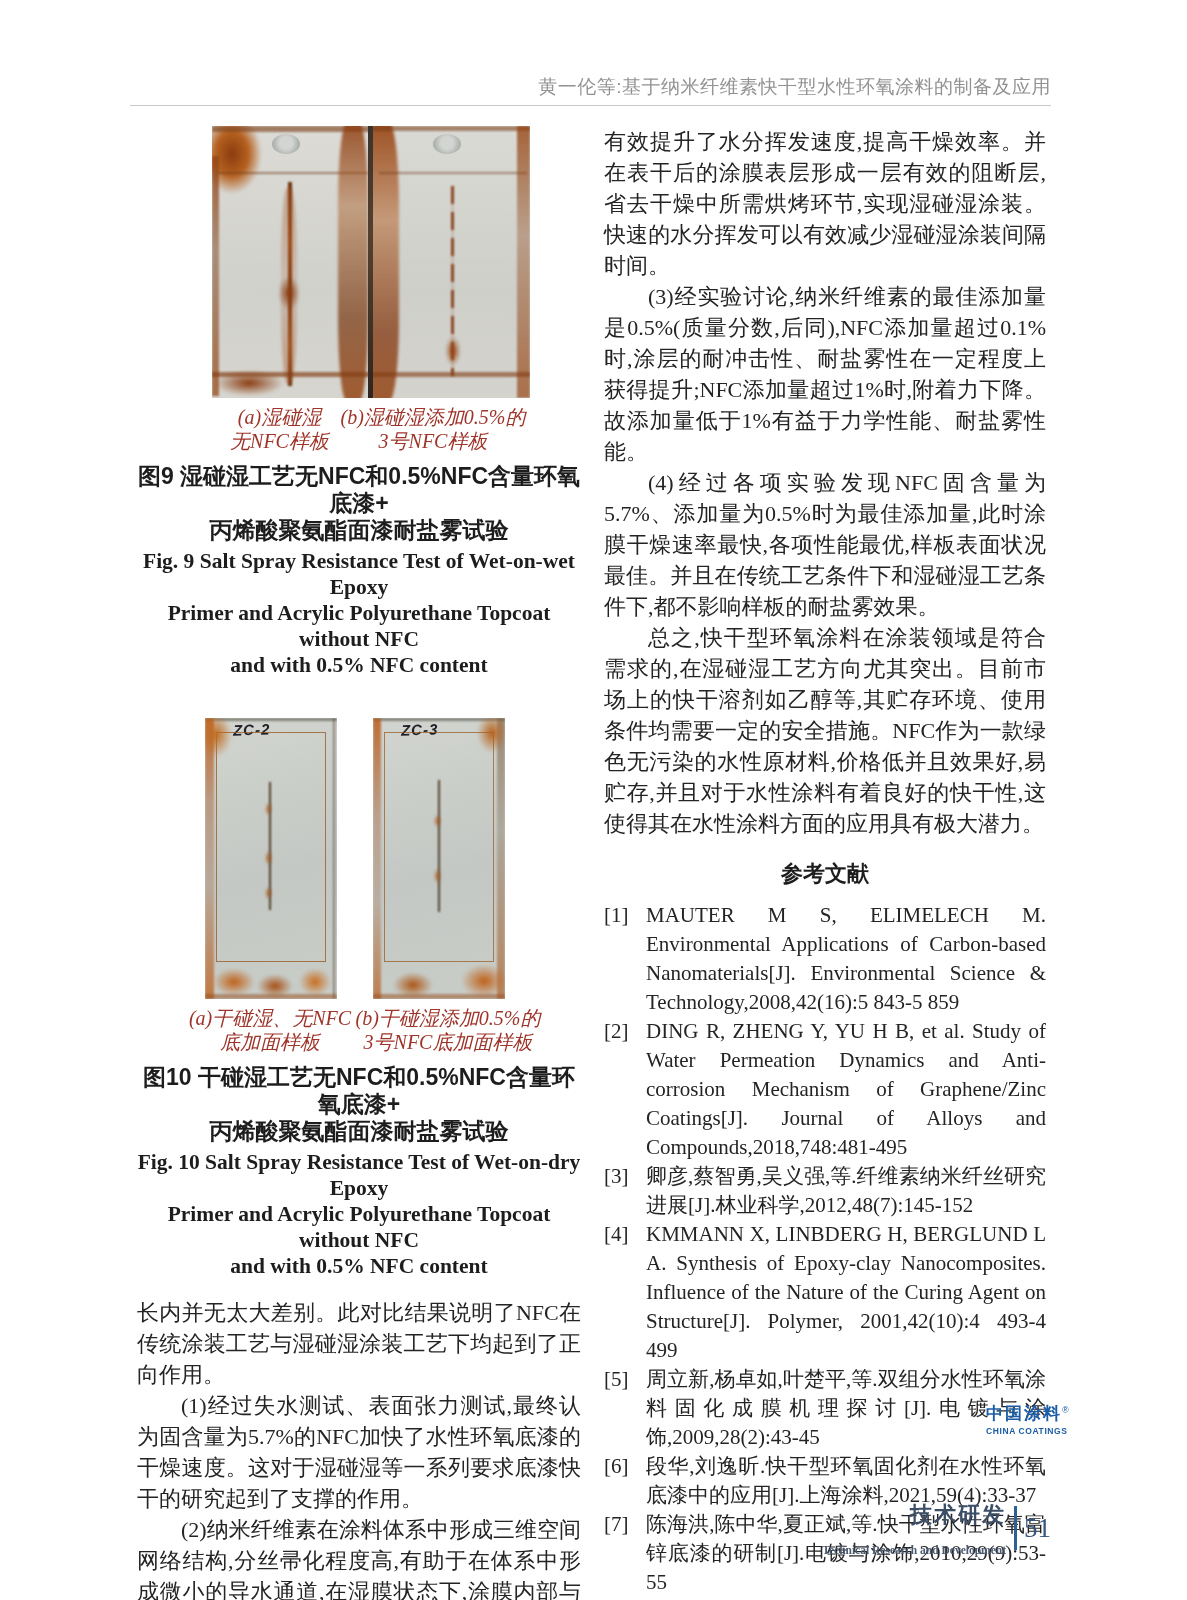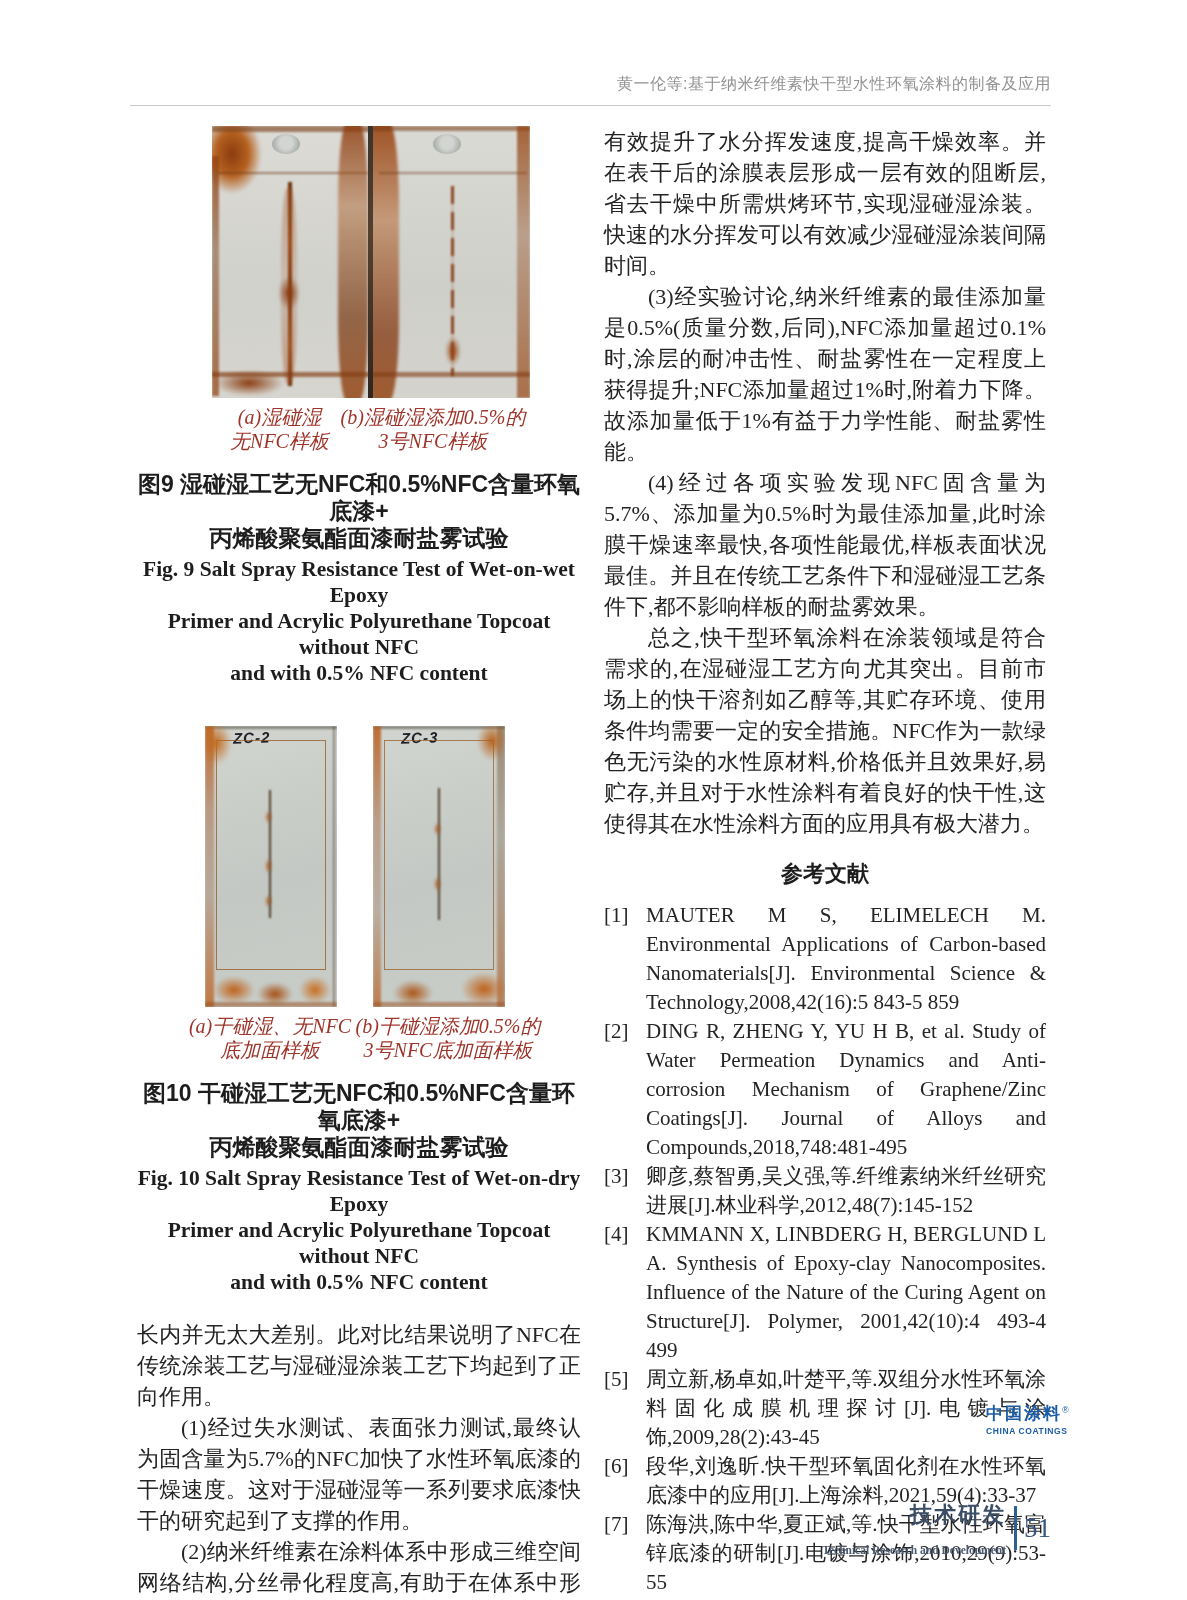--- a/index.html
+++ b/index.html
@@ -1,21 +1,21 @@
 <!DOCTYPE html>
 <html><head>
 <meta charset="utf-8">
 <style>
   html,body{margin:0;padding:0;background:#ffffff;}
   .page{position:relative;width:1187px;height:1600px;background:#ffffff;overflow:hidden;
         font-family:"Liberation Serif","DejaVu Serif",serif;color:#242424;}
 
   
   .running-head{position:absolute;top:74px;left:440px;width:611px;text-align:right;
-    font-family:"Liberation Sans","DejaVu Sans",sans-serif;font-size:16px;color:#929292;letter-spacing:.5px;}
+    font-family:"Liberation Sans","DejaVu Sans",sans-serif;font-size:19px;color:#929292;letter-spacing:.5px;}
   .head-rule{position:absolute;top:105px;left:130px;width:921px;height:1px;background:#c9c9c9;}
 
   
   .col{position:absolute;top:126px;}
   .col-left{left:137px;width:444px;}
   .col-right{left:604px;width:442px;}
 
   .body-text{font-size:22px;line-height:31px;text-align:justify;color:#242424;}
   .indent{text-indent:2em;}
 
@@ -30,21 +30,21 @@
   .rust{position:absolute;filter:blur(1.4px);}
   .streak{position:absolute;filter:blur(.8px);}
   .tag{position:absolute;top:3px;left:28px;font-family:"Liberation Sans","DejaVu Sans",sans-serif;
        font-weight:bold;font-style:italic;font-size:15px;letter-spacing:1px;color:#20202a;transform:rotate(-2deg);}
 
   
   .subcaps{position:relative;height:52px;margin-top:7px;font-size:20px;line-height:24px;
            font-style:italic;color:#9e342a;}
   .subcap{position:absolute;text-align:center;}
   .zh-cap{font-family:"Liberation Sans","DejaVu Sans",sans-serif;font-weight:bold;font-size:23px;
-          line-height:27px;text-align:center;margin-top:14px;color:#1d1d1d;}
+          line-height:27px;text-align:center;margin-top:6px;color:#1d1d1d;}
   .en-cap{font-weight:bold;font-size:21.5px;line-height:26px;text-align:center;margin-top:4px;color:#1d1d1d;}
 
   
   .section-head{margin:14px 0 10px 0;font-family:"Liberation Sans","DejaVu Sans",sans-serif;
                 font-weight:bold;font-size:30px;color:#b1341f;}
   .sh-gap{display:inline-block;width:24px;}
 
   
   .refs-title{font-family:"Liberation Sans","DejaVu Sans",sans-serif;font-weight:bold;font-size:22px;
               text-align:center;margin:20px 0 12px 0;color:#1d1d1d;}
@@ -177,21 +177,21 @@
     <div class="zh-cap">
       <div>图10   干碰湿工艺无NFC和0.5%NFC含量环氧底漆+</div>
       <div>丙烯酸聚氨酯面漆耐盐雾试验</div>
     </div>
     <div class="en-cap">
       <div>Fig. 10 Salt Spray Resistance Test of Wet-on-dry Epoxy</div>
       <div>Primer and Acrylic Polyurethane Topcoat without NFC</div>
       <div>and with 0.5% NFC content</div>
     </div>
 
-    <div class="body-text" style="margin-top:24px;">长内并无太大差别。此对比结果说明了NFC在传统涂装工艺与湿碰湿涂装工艺下均起到了正向作用。</div>
+    <div class="body-text" style="margin-top:18px;">长内并无太大差别。此对比结果说明了NFC在传统涂装工艺与湿碰湿涂装工艺下均起到了正向作用。</div>
 
 
     <div class="body-text indent">(1)经过失水测试、表面张力测试,最终认为固含量为5.7%的NFC加快了水性环氧底漆的干燥速度。这对于湿碰湿等一系列要求底漆快干的研究起到了支撑的作用。</div>
     <div class="body-text indent">(2)纳米纤维素在涂料体系中形成三维空间网络结构,分丝帚化程度高,有助于在体系中形成微小的导水通道,在湿膜状态下,涂膜内部与空气形成压力差,在水通道效应下,水分子通过此通道往外界排出,</div>
   </div>
 
   <div class="col col-right">
     <div class="body-text">有效提升了水分挥发速度,提高干燥效率。并在表干后的涂膜表层形成一层有效的阻断层,省去干燥中所需烘烤环节,实现湿碰湿涂装。快速的水分挥发可以有效减少湿碰湿涂装间隔时间。</div>
     <div class="body-text indent">(3)经实验讨论,纳米纤维素的最佳添加量是0.5%(质量分数,后同),NFC添加量超过0.1%时,涂层的耐冲击性、耐盐雾性在一定程度上获得提升;NFC添加量超过1%时,附着力下降。故添加量低于1%有益于力学性能、耐盐雾性能。</div>
     <div class="body-text indent">(4)经过各项实验发现NFC固含量为5.7%、添加量为0.5%时为最佳添加量,此时涂膜干燥速率最快,各项性能最优,样板表面状况最佳。并且在传统工艺条件下和湿碰湿工艺条件下,都不影响样板的耐盐雾效果。</div>

